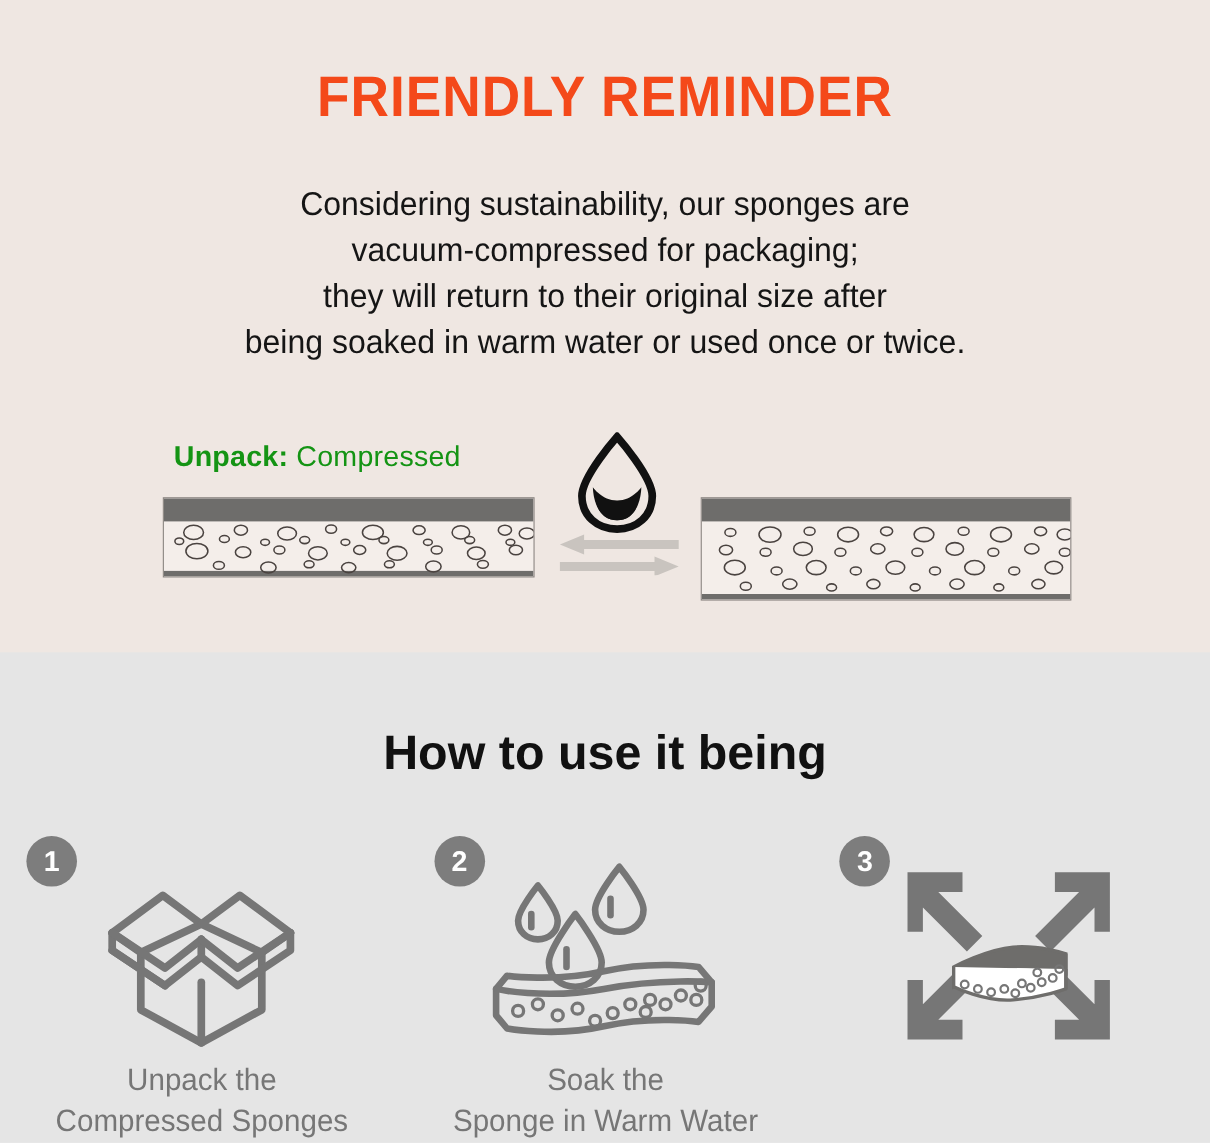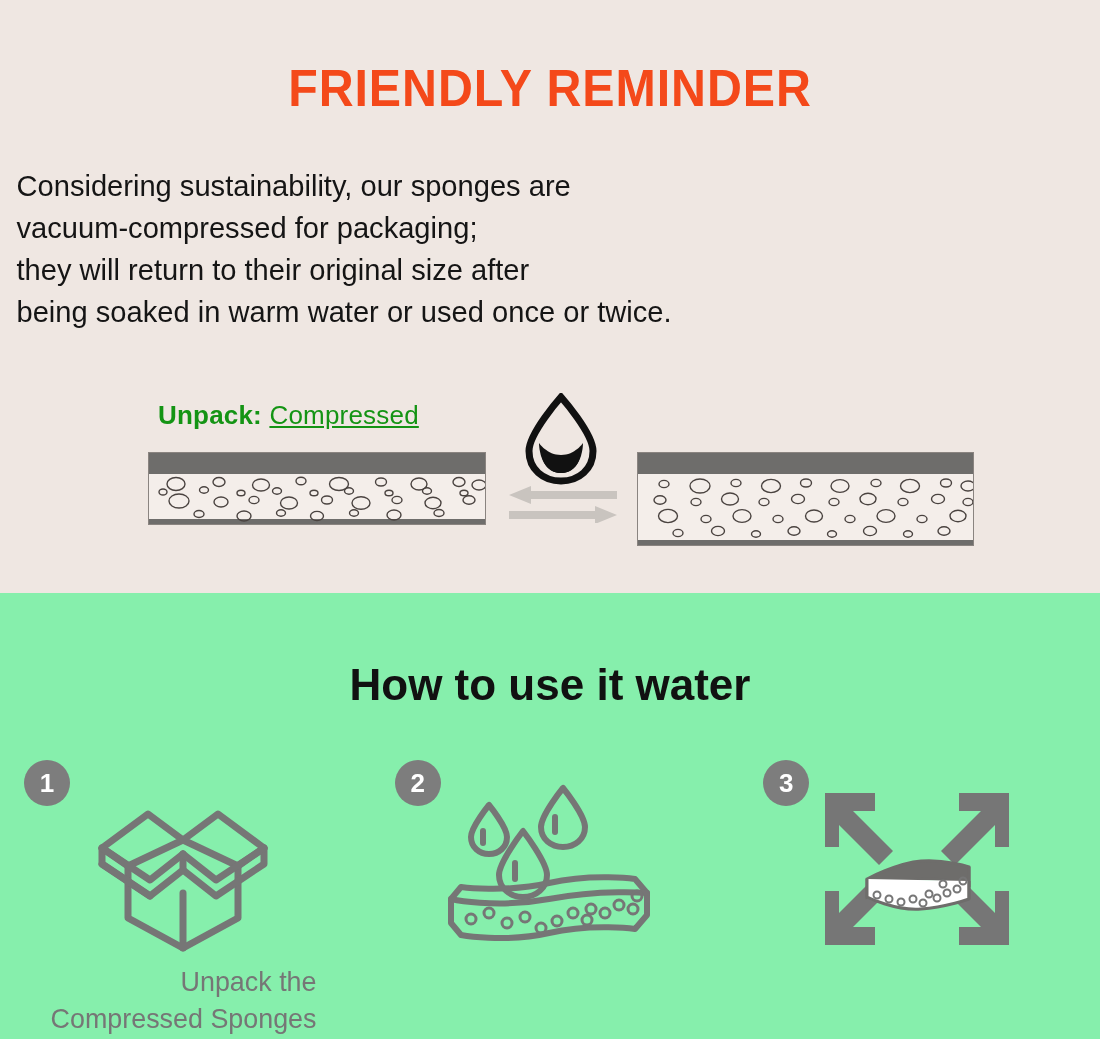--- a/index.html
+++ b/index.html
@@ -9,21 +9,21 @@
     height: 1039px;
     background: #ffffff;
     font-family: "Liberation Sans", sans-serif;
     overflow: hidden;
   }
 
   #page {
     position: relative;
     width: 1100px;
     height: 1039px;
-    background: #86efac;
+    background: #e5e5e5;
   }
 
   
   .top-panel {
     position: absolute;
     left: 0; top: 0;
     width: 1100px;
     height: 593px;
     background: #efe7e2;
   }
@@ -40,38 +40,39 @@
     color: #f4491a;
     transform: scaleX(0.93);
     transform-origin: center top;
     white-space: nowrap;
   }
 
   .body-copy {
     position: absolute;
     left: 0; top: 165px;
     width: 1100px;
+    text-align: center;
     color: #151515;
     font-family: "Liberation Sans", sans-serif;
     font-size: 30px;
     line-height: 42px;
     font-weight: 400;
   }
   .body-copy div { transform: scaleX(0.97); }
 
   
   .label {
     position: absolute;
     font-size: 26px;
     color: #149414;
     white-space: nowrap;
     letter-spacing: 0.2px;
   }
   .label .strong { font-weight: 700; }
-  .label .light  { font-weight: 400; text-decoration: underline; }
+  .label .light  { font-weight: 400; }
 
   #label-before { left: 158px; top: 400px; }
   #label-after  { left: 684px; top: 400px; }
 
   
   .sponge {
     position: absolute;
     border: 1px solid #8a8480;
     background: #f4eeea;
     overflow: hidden;
@@ -152,21 +153,21 @@
   .step-art {
     margin-top: 26px;
     height: 175px;
     display: flex;
     align-items: flex-end;
     justify-content: center;
   }
 
   .step-caption {
     margin-top: 10px;
-    text-align: right;
+    text-align: center;
     color: #767676;
     font-size: 28px;
     line-height: 37px;
     font-family: "Liberation Sans", sans-serif;
     white-space: nowrap;
   }
   .step-caption div { transform: scaleX(0.96); }
 </style>
 </head>
 <body>
@@ -293,21 +294,21 @@
           <polygon points="6,102 28,93 28,98 114,98 114,106 28,106 28,111" fill="#c9c4bf"></polygon>
         </g>
 
         <g>
           <polygon points="114,122 92,113 92,118 6,118 6,126 92,126 92,131" fill="#c9c4bf"></polygon>
         </g>
       </svg>
     </div>
   </div>
 
-  <div class="how-title">How to use it water</div>
+  <div class="how-title">How to use it being</div>
 
   <div class="steps">
 
     <div class="step" id="step-1">
       <div class="badge">1</div>
       <div class="step-art">
         <svg width="190" height="165" viewBox="0 0 190 165">
           <g fill="none" stroke="#767676" stroke-width="7" stroke-linejoin="round" stroke-linecap="round">
 
             <path d="M40 78 L40 130 L95 160 L150 130 L150 78"></path>
@@ -360,20 +361,24 @@
             <circle cx="128" cy="130" r="5"></circle>
             <circle cx="142" cy="137" r="5"></circle>
             <circle cx="146" cy="126" r="5"></circle>
             <circle cx="160" cy="130" r="5"></circle>
             <circle cx="174" cy="122" r="5"></circle>
             <circle cx="188" cy="126" r="5"></circle>
             <circle cx="192" cy="113" r="5"></circle>
           </g>
         </svg>
       </div>
+      <div class="step-caption">
+        <div>Soak the</div>
+        <div>Sponge in Warm Water</div>
+      </div>
     </div>
 
     <div class="step" id="step-3">
       <div class="badge">3</div>
       <div class="step-art">
         <svg width="200" height="168" viewBox="0 0 200 168">
 
           <g fill="#767676">
 
             <path d="M8 8 L58 8 L58 26 L36 26 L76 66 L62 80 L22 40 L22 62 L8 62 Z"></path>

